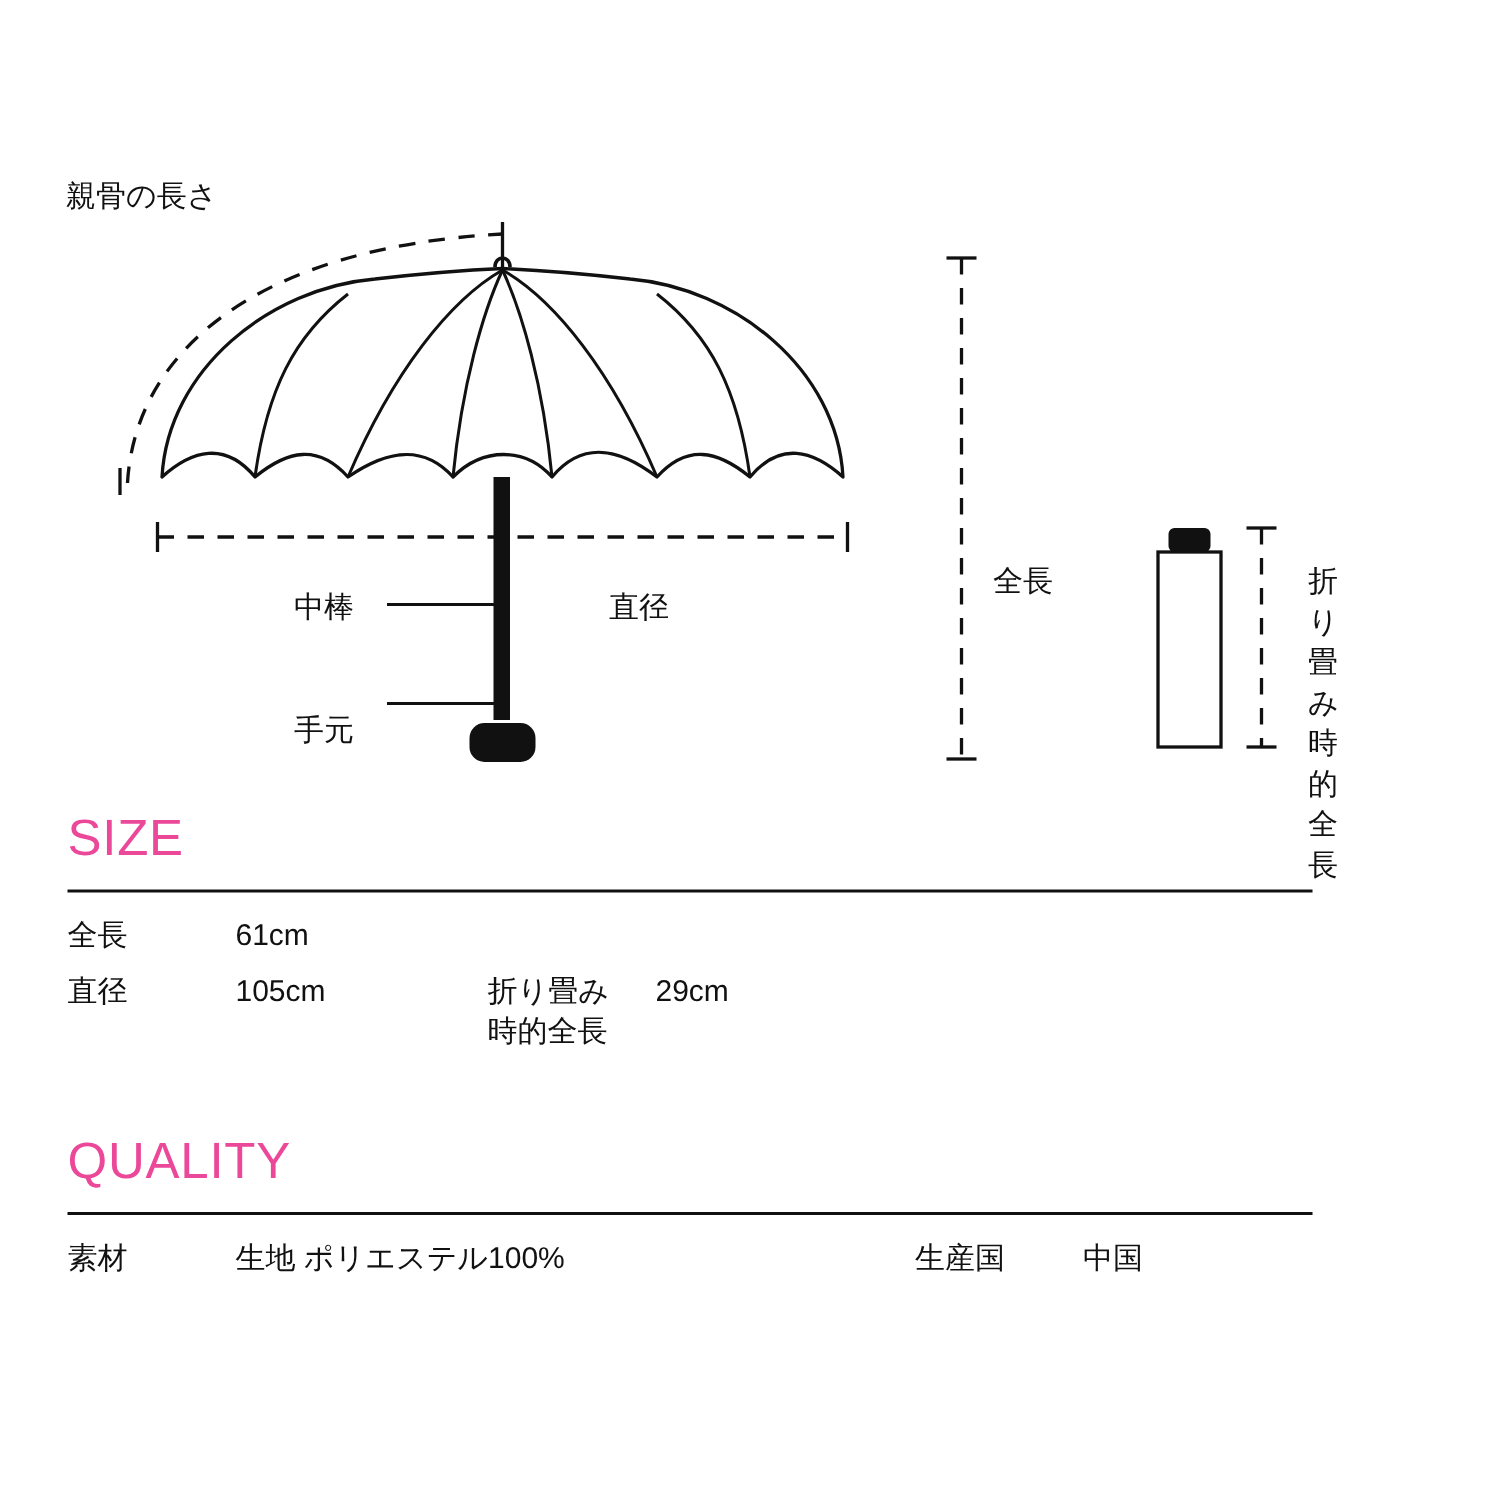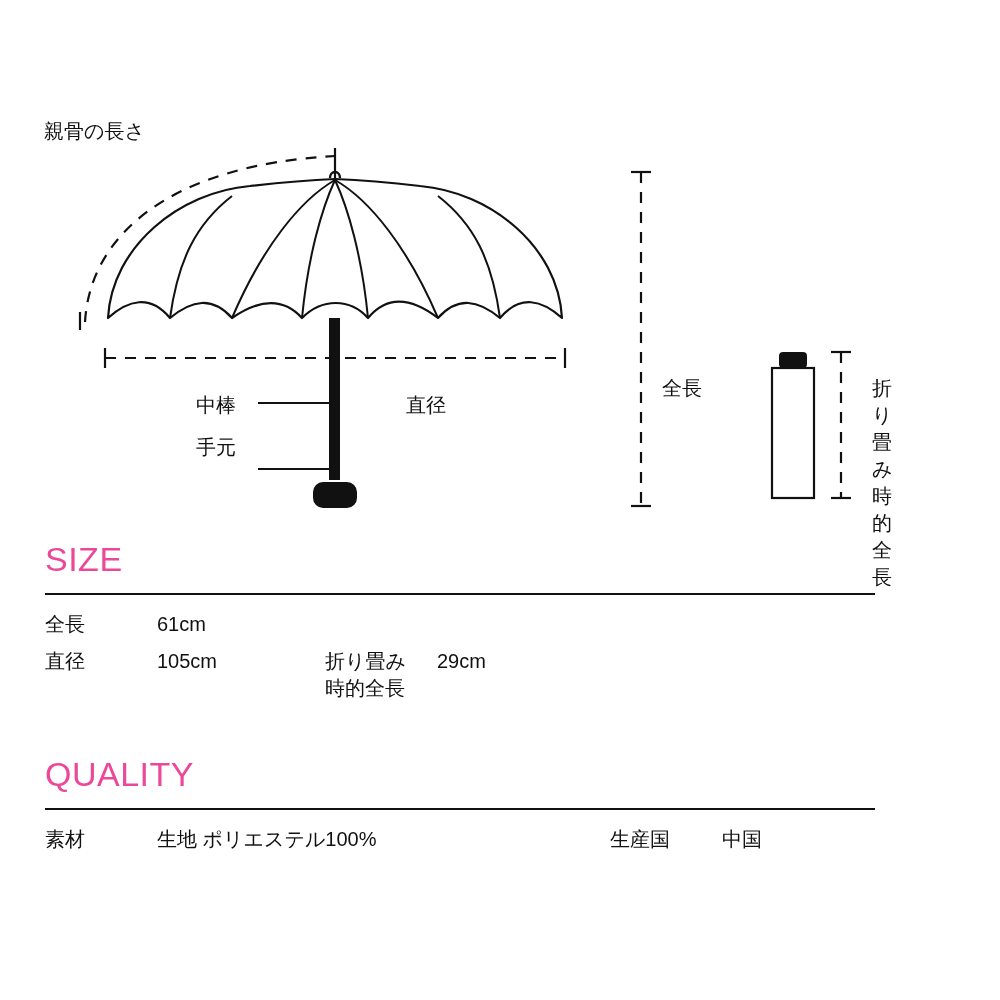--- a/index.html
+++ b/index.html
@@ -33,21 +33,21 @@
   }
   .lbl {
     position: absolute;
     font-size: 20px;
     line-height: 1.35;
     color: #111;
     white-space: pre-line;
   }
   #label-rib      { left: 44px;  top: 118px; }
   #label-shaft    { left: 196px; top: 392px; }
-  #label-handle   { left: 196px; top: 434px; text-align: center; }
+  #label-handle   { left: 196px; top: 474px; text-align: center; }
   #label-diameter { left: 406px; top: 392px; }
   #label-total    { left: 662px; top: 375px; }
   #label-folded   { left: 872px; top: 375px; }
 
   
   .section {
     position: absolute;
     left: 45px;
     width: 830px;
   }

